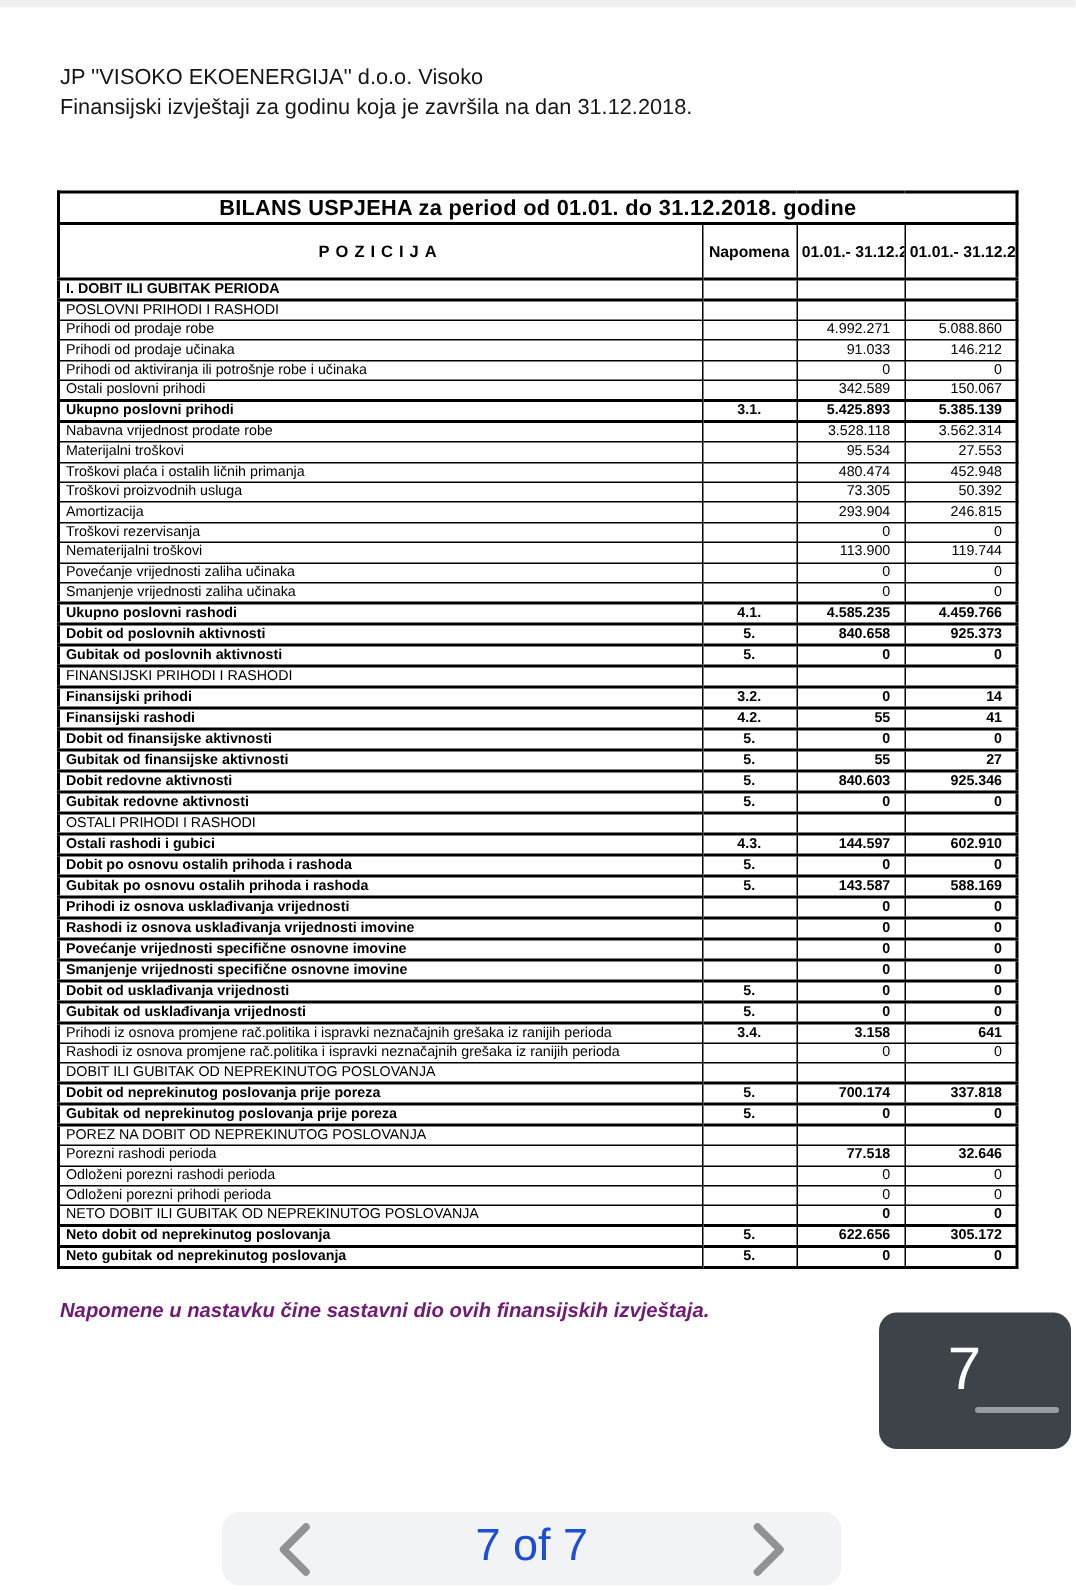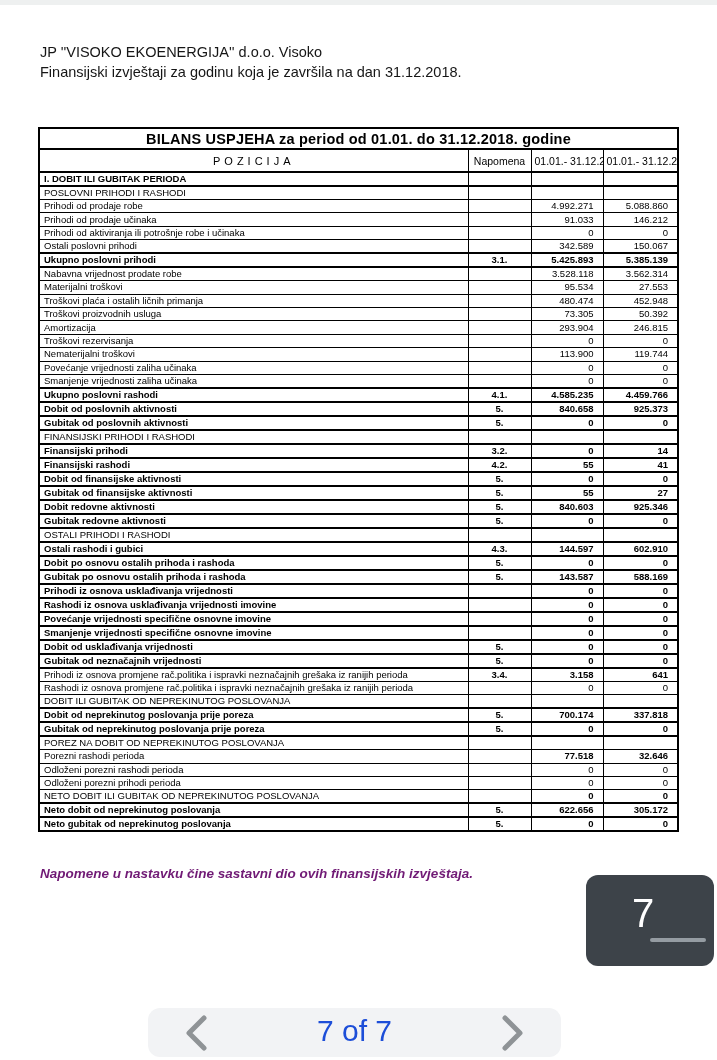--- a/index.html
+++ b/index.html
@@ -21,21 +21,21 @@
     font-size:9.5px;color:#000;
   }
   table.bilans td,table.bilans th{
     border:1px solid #000;box-sizing:border-box;
     padding:0 3px;overflow:hidden;white-space:nowrap;
   }
   .title-cell{
     height:21px;text-align:center;font-weight:bold;font-size:14.5px;
     border:2px solid #000 !important;letter-spacing:.2px;
   }
-  .head-row th{height:23px;font-weight:normal;font-size:10.5px;text-align:center;vertical-align:middle;}
+  .head-row th{height:37px;font-weight:bold;font-size:10.5px;text-align:center;vertical-align:middle;}
   .head-row th.pozicija{letter-spacing:4px;font-size:11px;}
   .years{white-space:pre-line;line-height:12px;}
   .col-label{width:429px;}
   .col-nap{width:63px;}
   .col-y18{width:72px;}
   .col-y17{width:75px;}
   tr.data-row td{height:13.4px;line-height:12px;vertical-align:middle;}
   tr.data-row td.lbl{text-align:left;padding-left:4px;}
   tr.data-row td.nap{text-align:center;font-weight:bold;}
   tr.data-row td.num{text-align:right;padding-right:9px;}
@@ -317,21 +317,21 @@
     <td class="num">0</td>
     <td class="num">0</td>
   </tr>
         <tr class="data-row bold">
     <td class="lbl">Dobit od usklađivanja vrijednosti</td>
     <td class="nap">5.</td>
     <td class="num">0</td>
     <td class="num">0</td>
   </tr>
         <tr class="data-row bold">
-    <td class="lbl">Gubitak od neznačajnih vrijednosti</td>
+    <td class="lbl">Gubitak od usklađivanja vrijednosti</td>
     <td class="nap">5.</td>
     <td class="num">0</td>
     <td class="num">0</td>
   </tr>
         <tr class="data-row vbold">
     <td class="lbl">Prihodi iz osnova promjene rač.politika i ispravki neznačajnih grešaka iz ranijih perioda</td>
     <td class="nap">3.4.</td>
     <td class="num">3.158</td>
     <td class="num">641</td>
   </tr>

